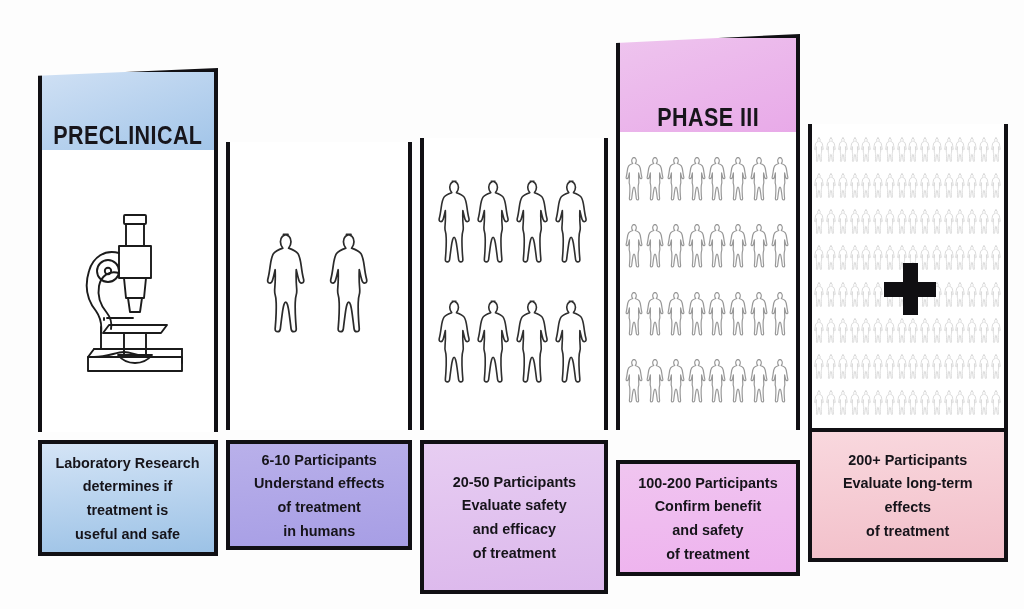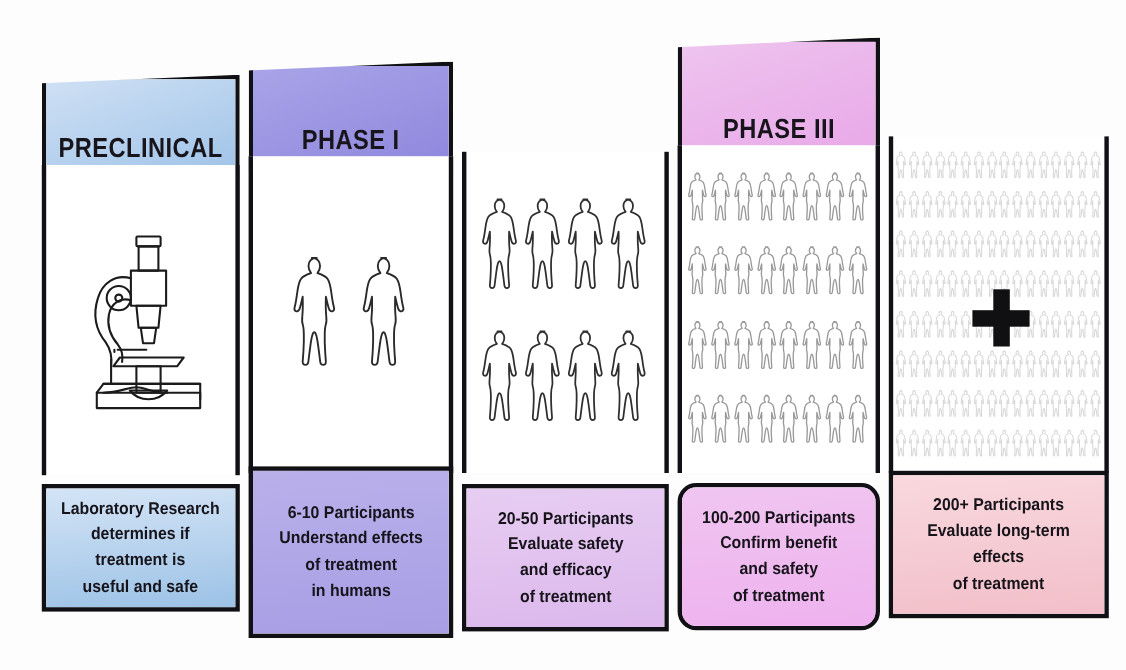--- a/index.html
+++ b/index.html
@@ -162,24 +162,20 @@
       </div>
       <div class="caption-box" style="top: 440px; height: 116px;">
         <div class="caption-fill" style="background: linear-gradient(175deg, rgb(212, 228, 246) 0%, rgb(156, 194, 230) 100%);"></div>
         <div class="caption-text">Laboratory Research
 determines if
 treatment is
 useful and safe</div>
       </div>
     </div>
     <div class="column" style="left: 226px; top: 0px; width: 186px; height: 609px;">
-      <div class="header-box" style="top: 56px; height: 100px; clip-path: polygon(0% 8%, 100% 0%, 100% 100%, 0% 100%);">
-        <div class="header-fill" style="background: linear-gradient(160deg, rgb(169, 164, 232) 0%, rgb(143, 135, 221) 100%);"></div>
-        <div class="header-label">PHASE I</div>
-      </div>
       <div class="body-frame" style="top: 142px; height: 288px;">
         <div class="art">
           <div class="people-grid" style="grid-template-columns: repeat(2, 1fr); grid-template-rows: repeat(1, 1fr); opacity: 1; top: 58px; bottom: 58px; padding-left: 26px; padding-right: 26px; width: 178px; height: 172px; box-sizing: border-box;">
             <svg class="person" width="46" height="110" viewBox="0 0 40 96" preserveAspectRatio="xMidYMid meet">
     <path fill="none" stroke="#2a2a2a" stroke-width="1.5" stroke-linejoin="round" stroke-linecap="round" d="M20 3
          c-4.2 0-6.6 2.6-6.6 6.4 0 2.6 0.9 4.2 2.1 5.6
          -3.3 1.1-6.6 2.6-8.1 4.7
          -1.6 2.3-2.3 6.2-2.9 10.6
          -0.6 4.5-1.2 8.6-2.0 11.4
          -0.6 2.1-0.1 3.4 1.2 3.7 1.3 0.3 2.2-0.5 2.8-2.4
@@ -240,21 +236,21 @@
          0.6 1.9 1.5 2.7 2.8 2.4 1.3-0.3 1.8-1.6 1.2-3.7
          -0.8-2.8-1.4-6.9-2.0-11.4
          -0.6-4.4-1.3-8.3-2.9-10.6
          -1.5-2.1-4.8-3.6-8.1-4.7
          1.2-1.4 2.1-3.0 2.1-5.6
          0-3.8-2.4-6.4-6.6-6.4 Z"></path>
   </svg>
           </div>
         </div>
       </div>
-      <div class="caption-box" style="top: 424px; height: 156px;">
+      <div class="caption-box" style="top: 440px; height: 110px;">
         <div class="caption-fill" style="background: linear-gradient(175deg, rgb(185, 176, 234) 0%, rgb(167, 158, 229) 100%);"></div>
         <div class="caption-text">6-10 Participants
 Understand effects
 of treatment
 in humans</div>
       </div>
     </div>
     <div class="column" style="left: 420px; top: 0px; width: 188px; height: 609px;">
       <div class="body-frame" style="top: 138px; height: 292px;">
         <div class="art">
@@ -527,21 +523,21 @@
          0.6 1.9 1.5 2.7 2.8 2.4 1.3-0.3 1.8-1.6 1.2-3.7
          -0.8-2.8-1.4-6.9-2.0-11.4
          -0.6-4.4-1.3-8.3-2.9-10.6
          -1.5-2.1-4.8-3.6-8.1-4.7
          1.2-1.4 2.1-3.0 2.1-5.6
          0-3.8-2.4-6.4-6.6-6.4 Z"></path>
   </svg>
           </div>
         </div>
       </div>
-      <div class="caption-box" style="top: 440px; height: 134px;">
+      <div class="caption-box" style="top: 440px; height: 154px;">
         <div class="caption-fill" style="background: linear-gradient(175deg, rgb(231, 205, 242) 0%, rgb(220, 184, 236) 100%);"></div>
         <div class="caption-text">20-50 Participants
 Evaluate safety
 and efficacy
 of treatment</div>
       </div>
     </div>
     <div class="column" style="left: 616px; top: 0px; width: 184px; height: 609px;">
       <div class="header-box" style="top: 34px; height: 112px; clip-path: polygon(0% 8%, 100% 0%, 100% 100%, 0% 100%);">
         <div class="header-fill" style="background: linear-gradient(160deg, rgb(238, 196, 238) 0%, rgb(232, 168, 232) 100%);"></div>
@@ -1634,21 +1630,21 @@
          0.6 1.9 1.5 2.7 2.8 2.4 1.3-0.3 1.8-1.6 1.2-3.7
          -0.8-2.8-1.4-6.9-2.0-11.4
          -0.6-4.4-1.3-8.3-2.9-10.6
          -1.5-2.1-4.8-3.6-8.1-4.7
          1.2-1.4 2.1-3.0 2.1-5.6
          0-3.8-2.4-6.4-6.6-6.4 Z"></path>
   </svg>
           </div>
         </div>
       </div>
-      <div class="caption-box" style="top: 439px; height: 134px; border-radius: 17px;">
+      <div class="caption-box" style="top: 460px; height: 116px;">
         <div class="caption-fill" style="background: linear-gradient(175deg, rgb(240, 197, 240) 0%, rgb(238, 178, 238) 100%);"></div>
         <div class="caption-text">100-200 Participants
 Confirm benefit
 and safety
 of treatment</div>
       </div>
     </div>
     <div class="column" style="left: 808px; top: 0px; width: 200px; height: 609px;">
       <div class="body-frame" style="top: 124px; height: 306px;">
         <div class="art">

